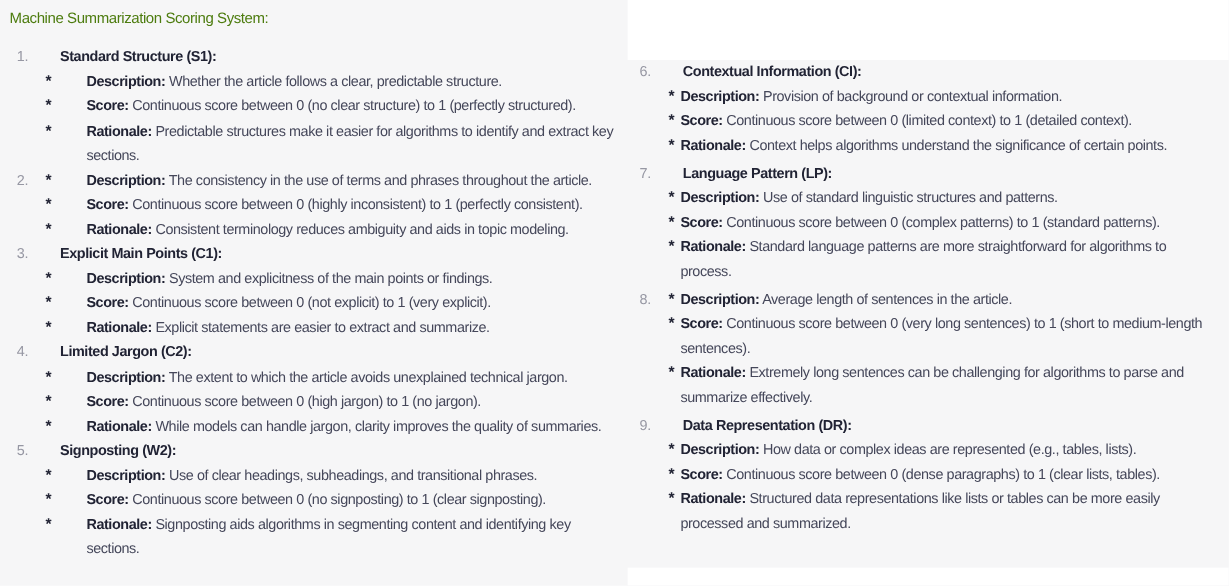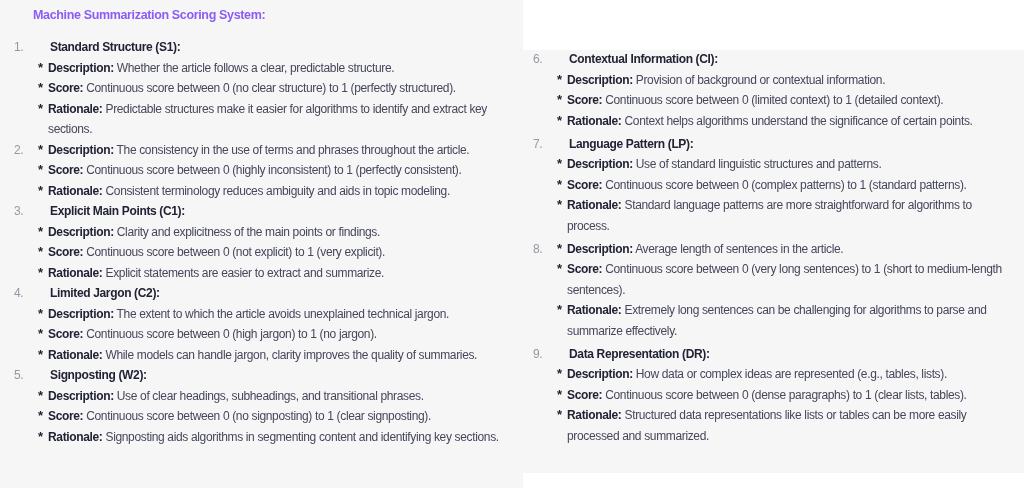--- a/index.html
+++ b/index.html
@@ -22,24 +22,24 @@
     background: #ffffff;
   }
   .white-block-bottom {
     position: absolute;
     left: 523px; top: 473px;
     width: 501px; height: 15px;
     background: #ffffff;
   }
   .doc-title {
     position: absolute;
-    left: 33px; top: 5px;
-    font-weight: bold;
+    left: 8px; top: 5px;
+    font-weight: normal;
     font-size: 12.5px;
-    color: #8b5cf6;
+    color: #4d7c0f;
   }
   .col { position: absolute; }
   .col-left  { left: 14px;  top: 37px; width: 506px; }
   .col-right { left: 533px; top: 49px; width: 484px; }
   .item { display: flex; }
   .col-right .item { margin-bottom: 2.5px; }
   .num {
     flex: 0 0 16px;
     width: 16px;
     color: #9697a3;
@@ -52,21 +52,21 @@
   }
   .bullet { display: flex; padding-left: 8px; }
   .ast {
     flex: 0 0 10px;
     width: 10px;
     font-weight: bold;
     font-size: 13px;
     color: #212334;
   }
   .bullet-line { flex: 1; min-width: 0; }
-  .col-left  .bullet-line { max-width: 472px; }
+  .col-left  .bullet-line { max-width: 472px; margin-left: 24px; }
   .col-right .bullet-line { max-width: 450px; }
   .blabel { font-weight: bold; color: #212334; }
 </style>
 </head>
 <body>
 
 <div class="page">
   <div class="white-block-top"></div>
   <div class="white-block-bottom"></div>
 
@@ -110,21 +110,21 @@
         </div>
       </div>
     </div>
 
     <div class="item">
       <span class="num">3.</span>
       <div class="item-body">
         <div class="item-title">Explicit Main Points (C1):</div>
         <div class="bullet">
           <span class="ast">*</span>
-          <div class="bullet-line"><span class="blabel">Description:</span> <span>Clarity and explicitness of the main points or findings.</span></div>
+          <div class="bullet-line"><span class="blabel">Description:</span> <span>System and explicitness of the main points or findings.</span></div>
         </div>
         <div class="bullet">
           <span class="ast">*</span>
           <div class="bullet-line"><span class="blabel">Score:</span> <span>Continuous score between 0 (not explicit) to 1 (very explicit).</span></div>
         </div>
         <div class="bullet">
           <span class="ast">*</span>
           <div class="bullet-line"><span class="blabel">Rationale:</span> <span>Explicit statements are easier to extract and summarize.</span></div>
         </div>
       </div>

